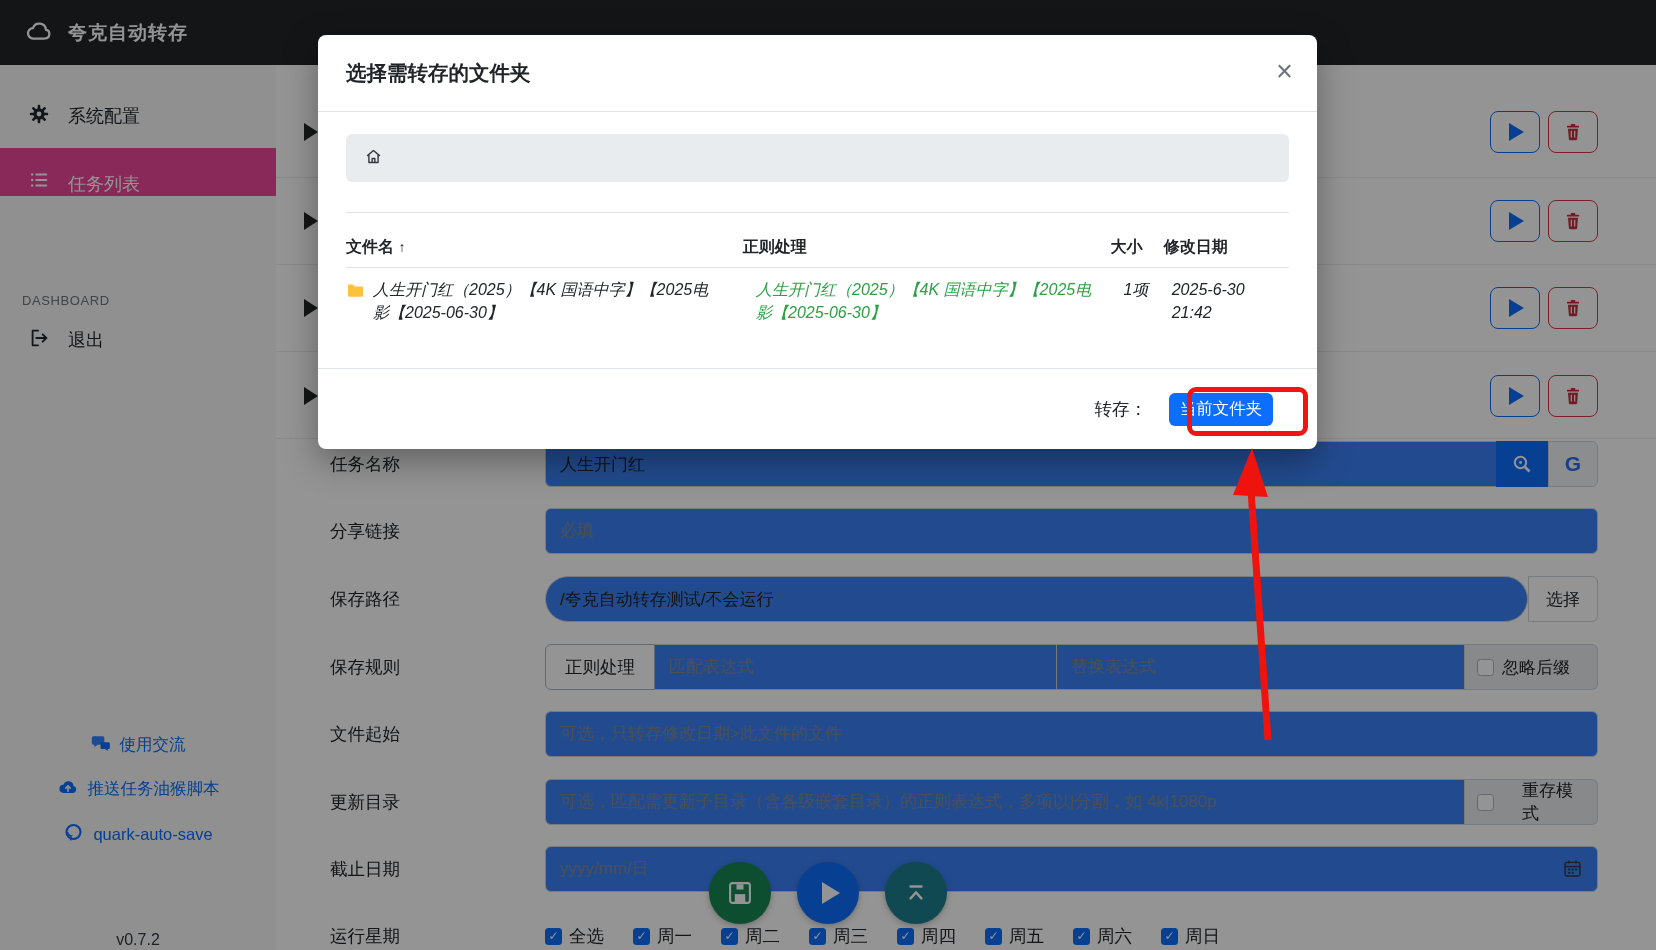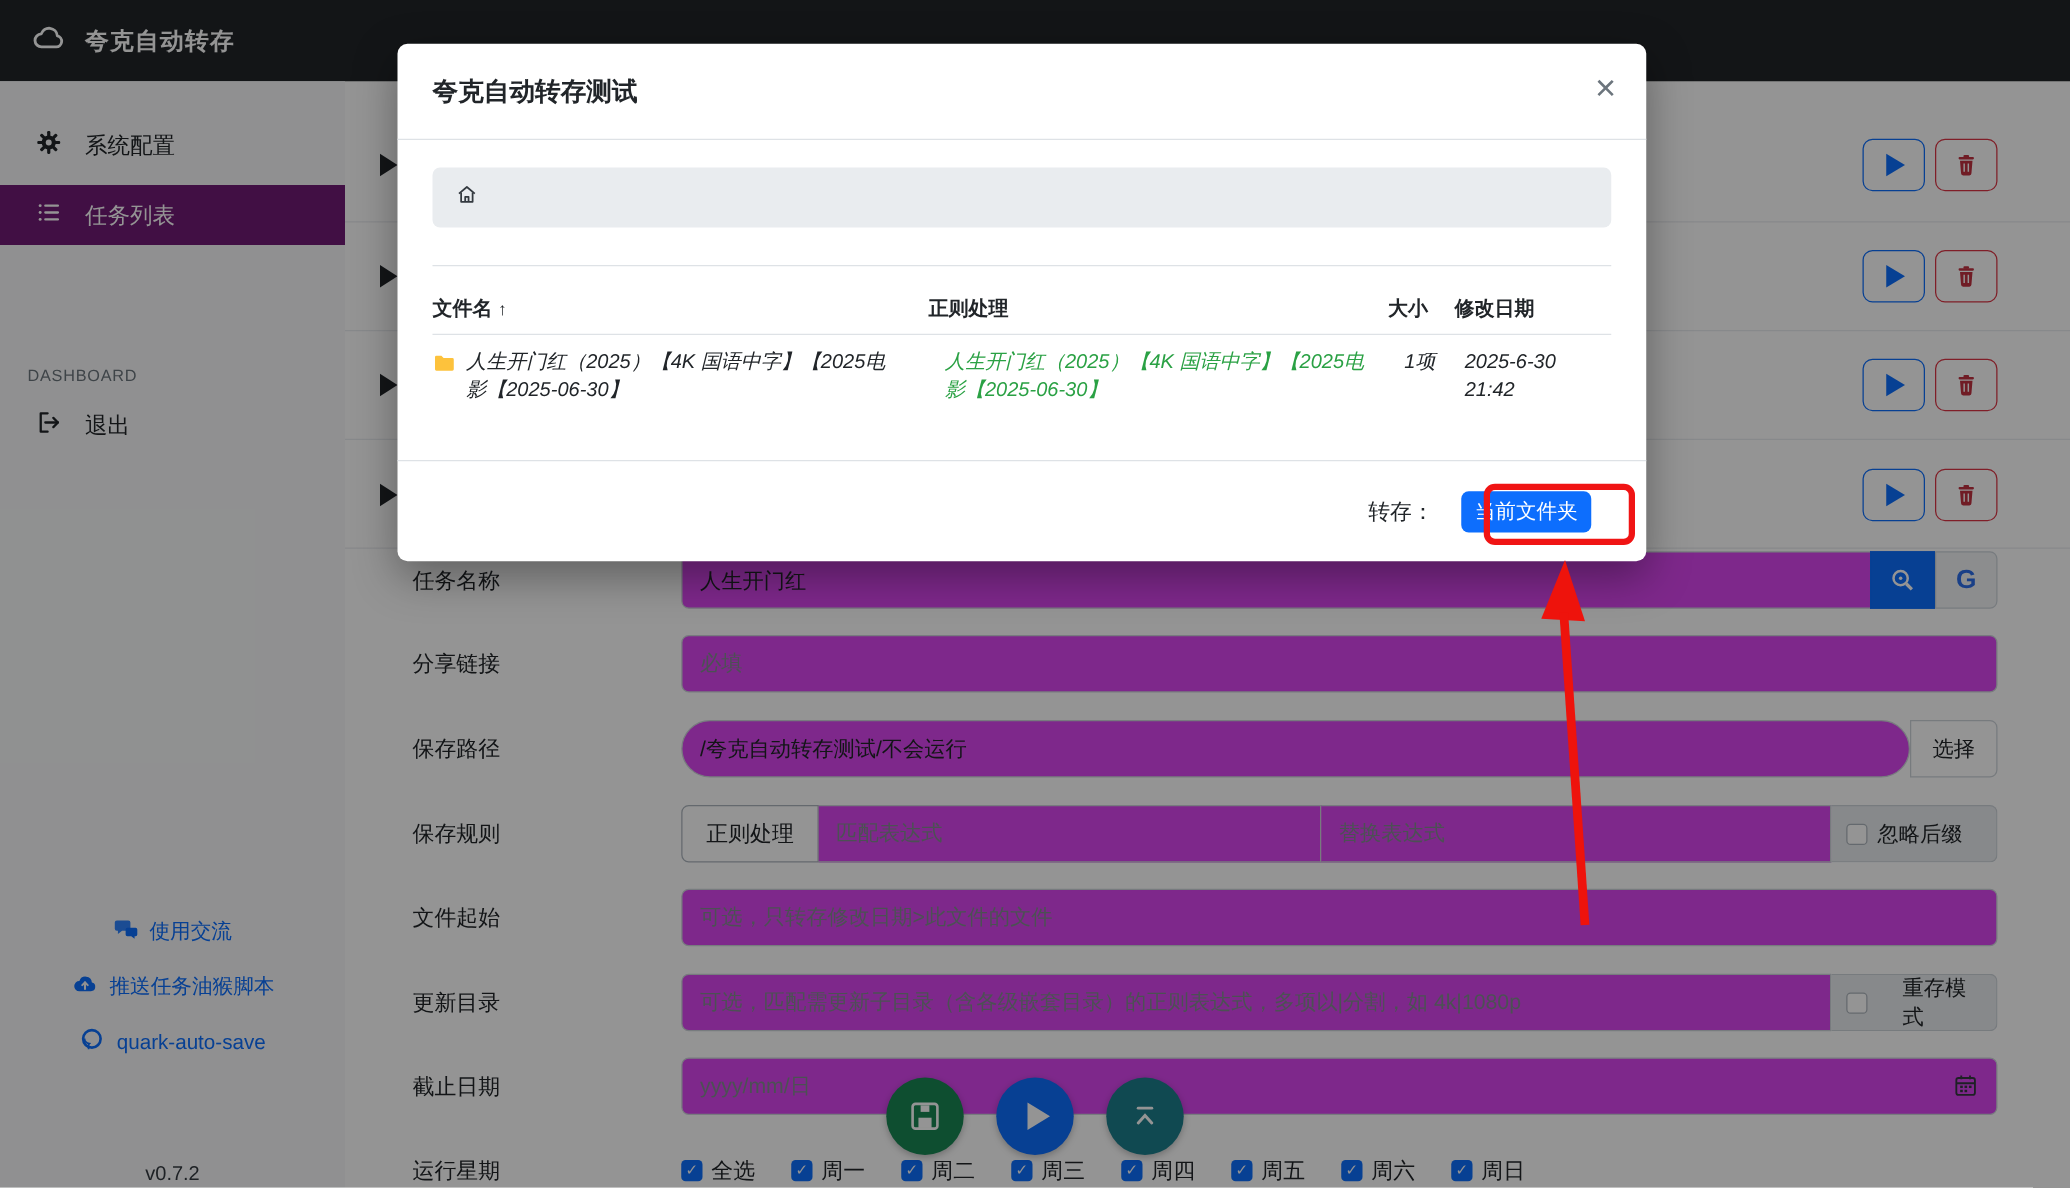--- a/index.html
+++ b/index.html
@@ -8,40 +8,40 @@
 
   
   .topbar { position:absolute; left:0; top:0; width:1656px; height:65px; background:#212529; z-index:5;
             display:flex; align-items:center; gap:14px; padding-left:24px; }
   .brand-title { color:#fff; font-size:19px; font-weight:700; letter-spacing:1px; }
 
   
   .sidebar { position:absolute; left:0; top:65px; width:276px; height:885px; background:#f8f9fa; z-index:5; }
   .side-item { position:absolute; left:0; width:276px; height:48px; display:flex; align-items:center; gap:18px;
                padding-left:28px; font-size:18px; color:#212529; cursor:pointer; }
-  .side-item.active { background:#701a75; color:#fff; }
+  .side-item.active { background:#ec4899; color:#fff;align-items:flex-end; }
   .side-section { position:absolute; left:22px; top:228px; font-size:13px; color:#6c757d; letter-spacing:.6px; }
   .side-link { position:absolute; left:0; width:276px; height:28px; display:flex; align-items:center; justify-content:center;
                gap:9px; font-size:16.5px; color:#0d6efd; cursor:pointer; }
   .side-version { position:absolute; left:0; top:866px; width:276px; text-align:center; font-size:16px; color:#343a40; }
 
   
   .content { position:absolute; left:276px; top:65px; width:1380px; height:885px; background:#fff; z-index:1; }
   .row-sep { position:absolute; left:276px; width:1380px; height:1px; background:#e9ecef; z-index:2; }
   .tri { position:absolute; width:0; height:0; border-left:14px solid #212529; border-top:9px solid transparent;
          border-bottom:9px solid transparent; z-index:2; cursor:pointer; }
   .act-btn { position:absolute; width:50px; height:42px; border-radius:8px; background:#fff; display:flex;
              align-items:center; justify-content:center; z-index:2; cursor:pointer; }
   .act-play { border:1.5px solid #0d6efd; }
   .act-play .ptri { width:0; height:0; border-left:15px solid #0d6efd; border-top:9px solid transparent; border-bottom:9px solid transparent; margin-left:3px; }
   .act-del { border:1.5px solid #dc3545; }
 
   
   .f-label { position:absolute; left:330px; width:190px; height:46px; line-height:46px; font-size:17.5px; color:#212529; z-index:2; }
-  .ctl { position:absolute; height:46px; border:1px solid #ced4da; border-radius:6px; background:#d946ef; font-size:17px;
+  .ctl { position:absolute; height:46px; border:1px solid #ced4da; border-radius:6px; background:#3b82f6; font-size:17px;
          padding:0 14px; color:#212529; font-family:inherit; z-index:2; outline:none; }
   .ctl::placeholder { color:#848b92; opacity:1; }
   .no-r { border-top-right-radius:0; border-bottom-right-radius:0; }
   .no-l { border-top-left-radius:0; border-bottom-left-radius:0; border-left:none; }
   .addon { position:absolute; height:46px; border:1px solid #ced4da; background:#e9ecef; display:flex; align-items:center;
            gap:8px; padding:0 12px; font-size:17px; z-index:2; }
   .mode-box { position:absolute; height:46px; border:1px solid #adb5bd; border-radius:6px 0 0 6px; background:#fff;
               display:flex; align-items:center; justify-content:center; font-size:17.5px; z-index:2; cursor:pointer; }
   .btn-plain { position:absolute; height:46px; border:1px solid #ced4da; background:#fff; border-radius:0 6px 6px 0;
                font-size:17px; color:#212529; display:flex; align-items:center; justify-content:center; z-index:2; cursor:pointer; }
@@ -353,21 +353,21 @@
   <svg width="26" height="26" viewBox="0 0 24 24" fill="none" stroke="#fff" stroke-width="2.2" stroke-linecap="round">
       <line x1="7" y1="6" x2="17" y2="6"></line>
       <polyline points="7,17 12,11.5 17,17"></polyline>
     </svg>
 </div>
 
 <div class="overlay"></div>
 
 <div class="modal">
   <div class="modal-header">
-    <span class="modal-title">夸克自动转存测试</span>
+    <span class="modal-title">选择需转存的文件夹</span>
   </div>
   <span class="modal-close">×</span>
 
   <div class="crumb">
     <span>
       <svg width="19" height="19" viewBox="0 0 24 24" fill="none" stroke="#343a40" stroke-width="1.8" stroke-linejoin="round">
           <path d="M4 11.2 12 4.5l8 6.7"></path>
           <path d="M6.2 10v9.5h11.6V10"></path>
           <path d="M10.3 19.5v-5h3.4v5"></path>
         </svg>

